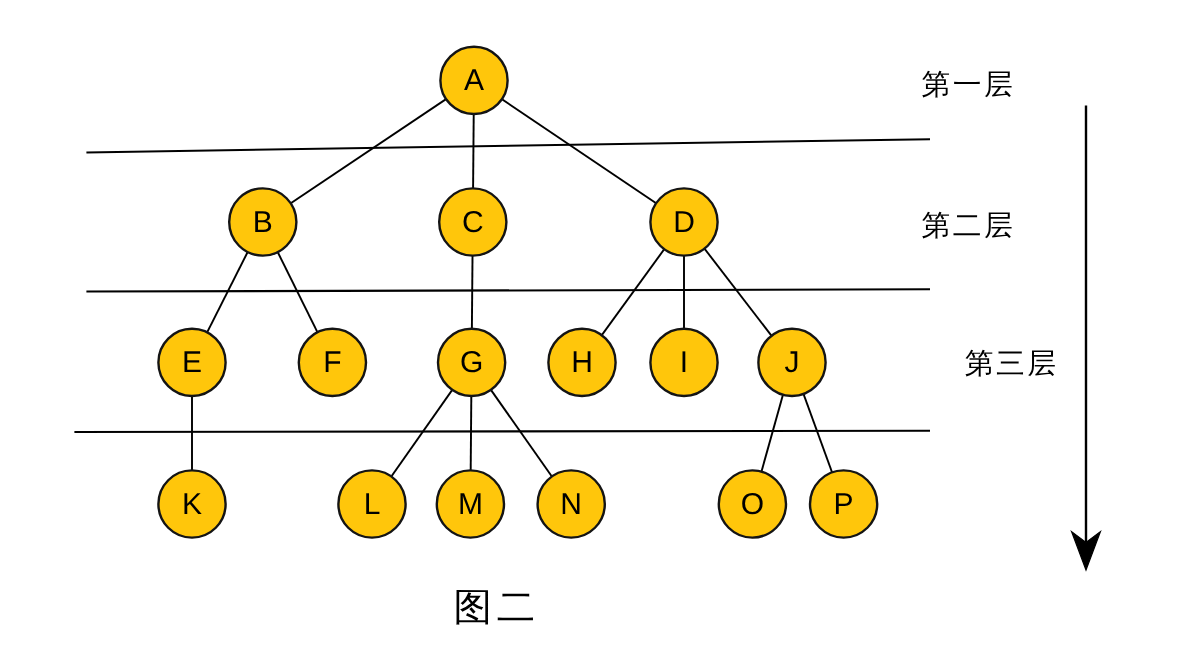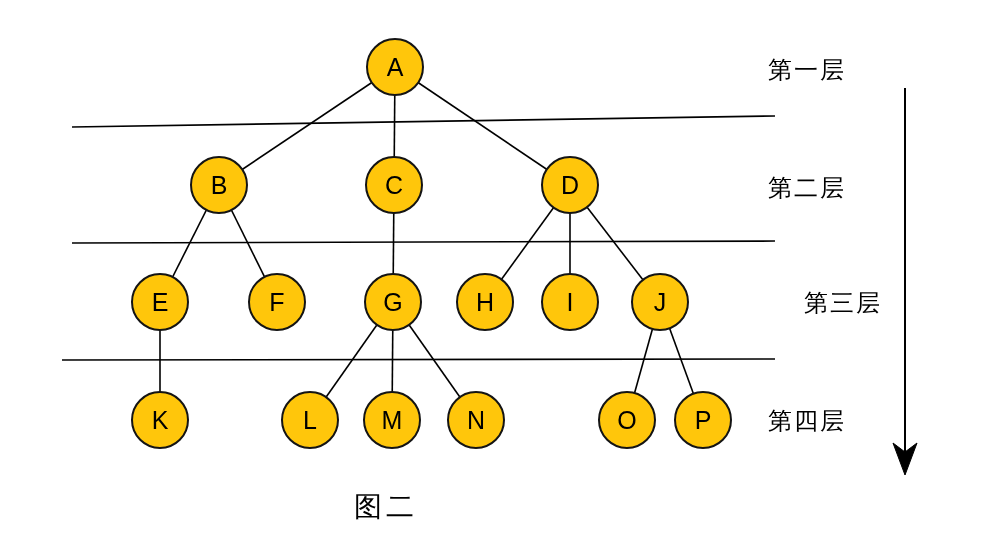--- a/index.html
+++ b/index.html
@@ -17,22 +17,22 @@
     font-size:25px; color:#000; z-index:2;
     transform:translate(-50%,-50%);
     line-height:1;
   }
   .level-label {
     position:absolute; left:768px; transform:translateY(-50%);
     font-family:"DejaVu Serif", serif; font-size:24px; color:#000; z-index:2;
     white-space:nowrap; letter-spacing:2px;
   }
   .caption {
-    position:absolute; left:386px; top:507px; transform:translate(-50%,-50%);
-    font-family:"DejaVu Serif", serif; font-size:28px; color:#000; z-index:2;
+    position:absolute; left:414px; top:507px; transform:translate(-50%,-50%);
+    font-family:"DejaVu Serif", serif; font-size:32px; color:#000; z-index:2;
     white-space:nowrap; letter-spacing:4px;
   }
 </style>
 </head>
 <body>
 
 <div class="stage">
 
   <svg class="lines-layer" viewBox="0 0 1002 551" xmlns="http://www.w3.org/2000/svg">
 
@@ -79,17 +79,16 @@
   <div class="node" style="left:160px; top:420px;">K</div>
   <div class="node" style="left:310px; top:420px;">L</div>
   <div class="node" style="left:392px; top:420px;">M</div>
   <div class="node" style="left:476px; top:420px;">N</div>
   <div class="node" style="left:627px; top:420px;">O</div>
   <div class="node" style="left:703px; top:420px;">P</div>
 
   <div class="level-label" style="top:188px;">第二层</div>
   <div class="level-label" style="top:70px;">第一层</div>
   <div class="level-label" style="top:303px;margin-left:36px;">第三层</div>
-  <div class="level-label" style="top:421px;">第四层</div>
 
   <div class="caption">图二</div>
 
 </div>
 
 </body></html>

